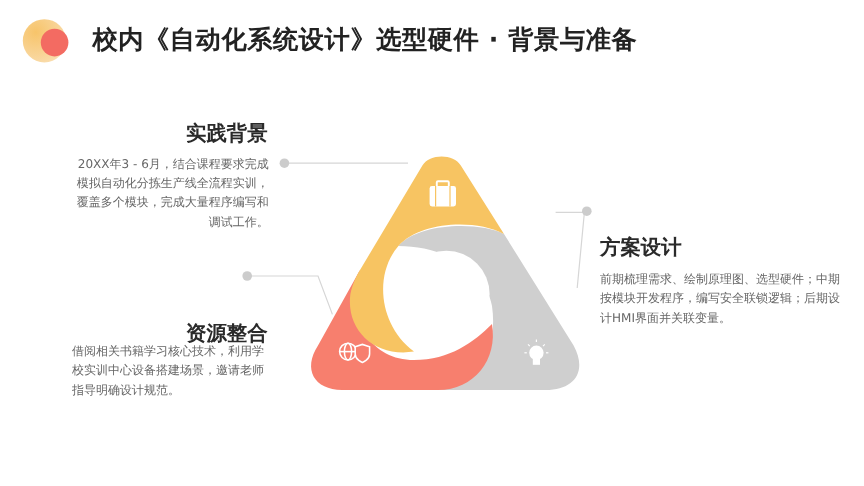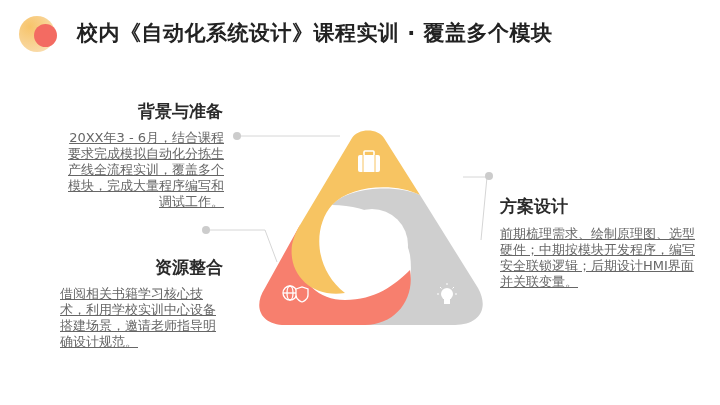--- a/index.html
+++ b/index.html
@@ -5,39 +5,39 @@
   html, body { margin:0; padding:0; }
   body { width:720px; height:405px; background:#ffffff; position:relative; overflow:hidden;
          font-family:"DejaVu Sans","Liberation Sans",sans-serif; }
   .logo { position:absolute; left:19px; top:16px; width:40px; height:40px; }
   .logo .big { position:absolute; left:0; top:0; width:36px; height:36px; border-radius:50%;
                background:radial-gradient(circle at 30% 30%, #f7c46a, #f9d9a4 70%, #fbe7c8); }
   .logo .small { position:absolute; left:15px; top:8px; width:23px; height:23px; border-radius:50%; background:#f36b62; }
   .title { position:absolute; left:77px; top:19px; font-size:21px; font-weight:bold; color:#222; letter-spacing:0.5px; white-space:nowrap; }
 
   .heading { position:absolute; font-size:17px; font-weight:bold; color:#2a2a2a; }
-  .desc { position:absolute; font-size:13px; line-height:16px; color:#666;text-decoration:underline; }
+  .desc { position:absolute; font-size:10px; line-height:16px; color:#666; }
 
   #h1 { right:497px; top:100px; }
   #d1 { left:60px; width:164px; top:130px; text-align:right; }
-  #h2 { right:497px; top:256px; }
+  #h2 { right:497px; top:266px; }
   #d2 { left:60px; width:164px; top:286px; text-align:left; }
   #h3 { left:500px; top:195px;font-family:Liberation Serif, serif; }
   #d3 { left:500px; width:200px; top:226px; }
 
   svg.main { position:absolute; left:0; top:0; }
 </style>
 </head>
 <body>
 
 <div class="logo">
   <div class="big"></div>
   <div class="small"></div>
 </div>
-<div class="title">校内《自动化系统设计》课程实训 · 覆盖多个模块</div>
+<div class="title">校内《自动化系统设计》选型硬件 · 背景与准备</div>
 
 <svg class="main" width="720" height="405" viewBox="0 0 720 405">
 
   <g stroke="#d6d6d6" stroke-width="1" fill="none">
     <polyline points="237,136 340,136"></polyline>
     <polyline points="207,230 265,230 277,262"></polyline>
     <polyline points="463,177 487,177 481,240"></polyline>
   </g>
   <circle cx="237" cy="136" r="4" fill="#cccccc"></circle>
   <circle cx="206" cy="230" r="4" fill="#cccccc"></circle>
@@ -71,20 +71,20 @@
     <g stroke-width="1">
       <line x1="447" y1="283" x2="447" y2="285"></line>
       <line x1="437" y1="294" x2="439" y2="294"></line>
       <line x1="455" y1="294" x2="457" y2="294"></line>
       <line x1="440" y1="287" x2="441.5" y2="288.5"></line>
       <line x1="454" y1="287" x2="452.5" y2="288.5"></line>
     </g>
   </g>
 </svg>
 
-<div class="heading" id="h1">背景与准备</div>
+<div class="heading" id="h1">实践背景</div>
 <div class="desc" id="d1">20XX年3 - 6月，结合课程要求完成模拟自动化分拣生产线全流程实训，覆盖多个模块，完成大量程序编写和调试工作。</div>
 
 <div class="heading" id="h2">资源整合</div>
 <div class="desc" id="d2">借阅相关书籍学习核心技术，利用学校实训中心设备搭建场景，邀请老师指导明确设计规范。</div>
 
 <div class="heading" id="h3">方案设计</div>
 <div class="desc" id="d3">前期梳理需求、绘制原理图、选型硬件；中期按模块开发程序，编写安全联锁逻辑；后期设计HMI界面并关联变量。</div>
 
 </body></html>

